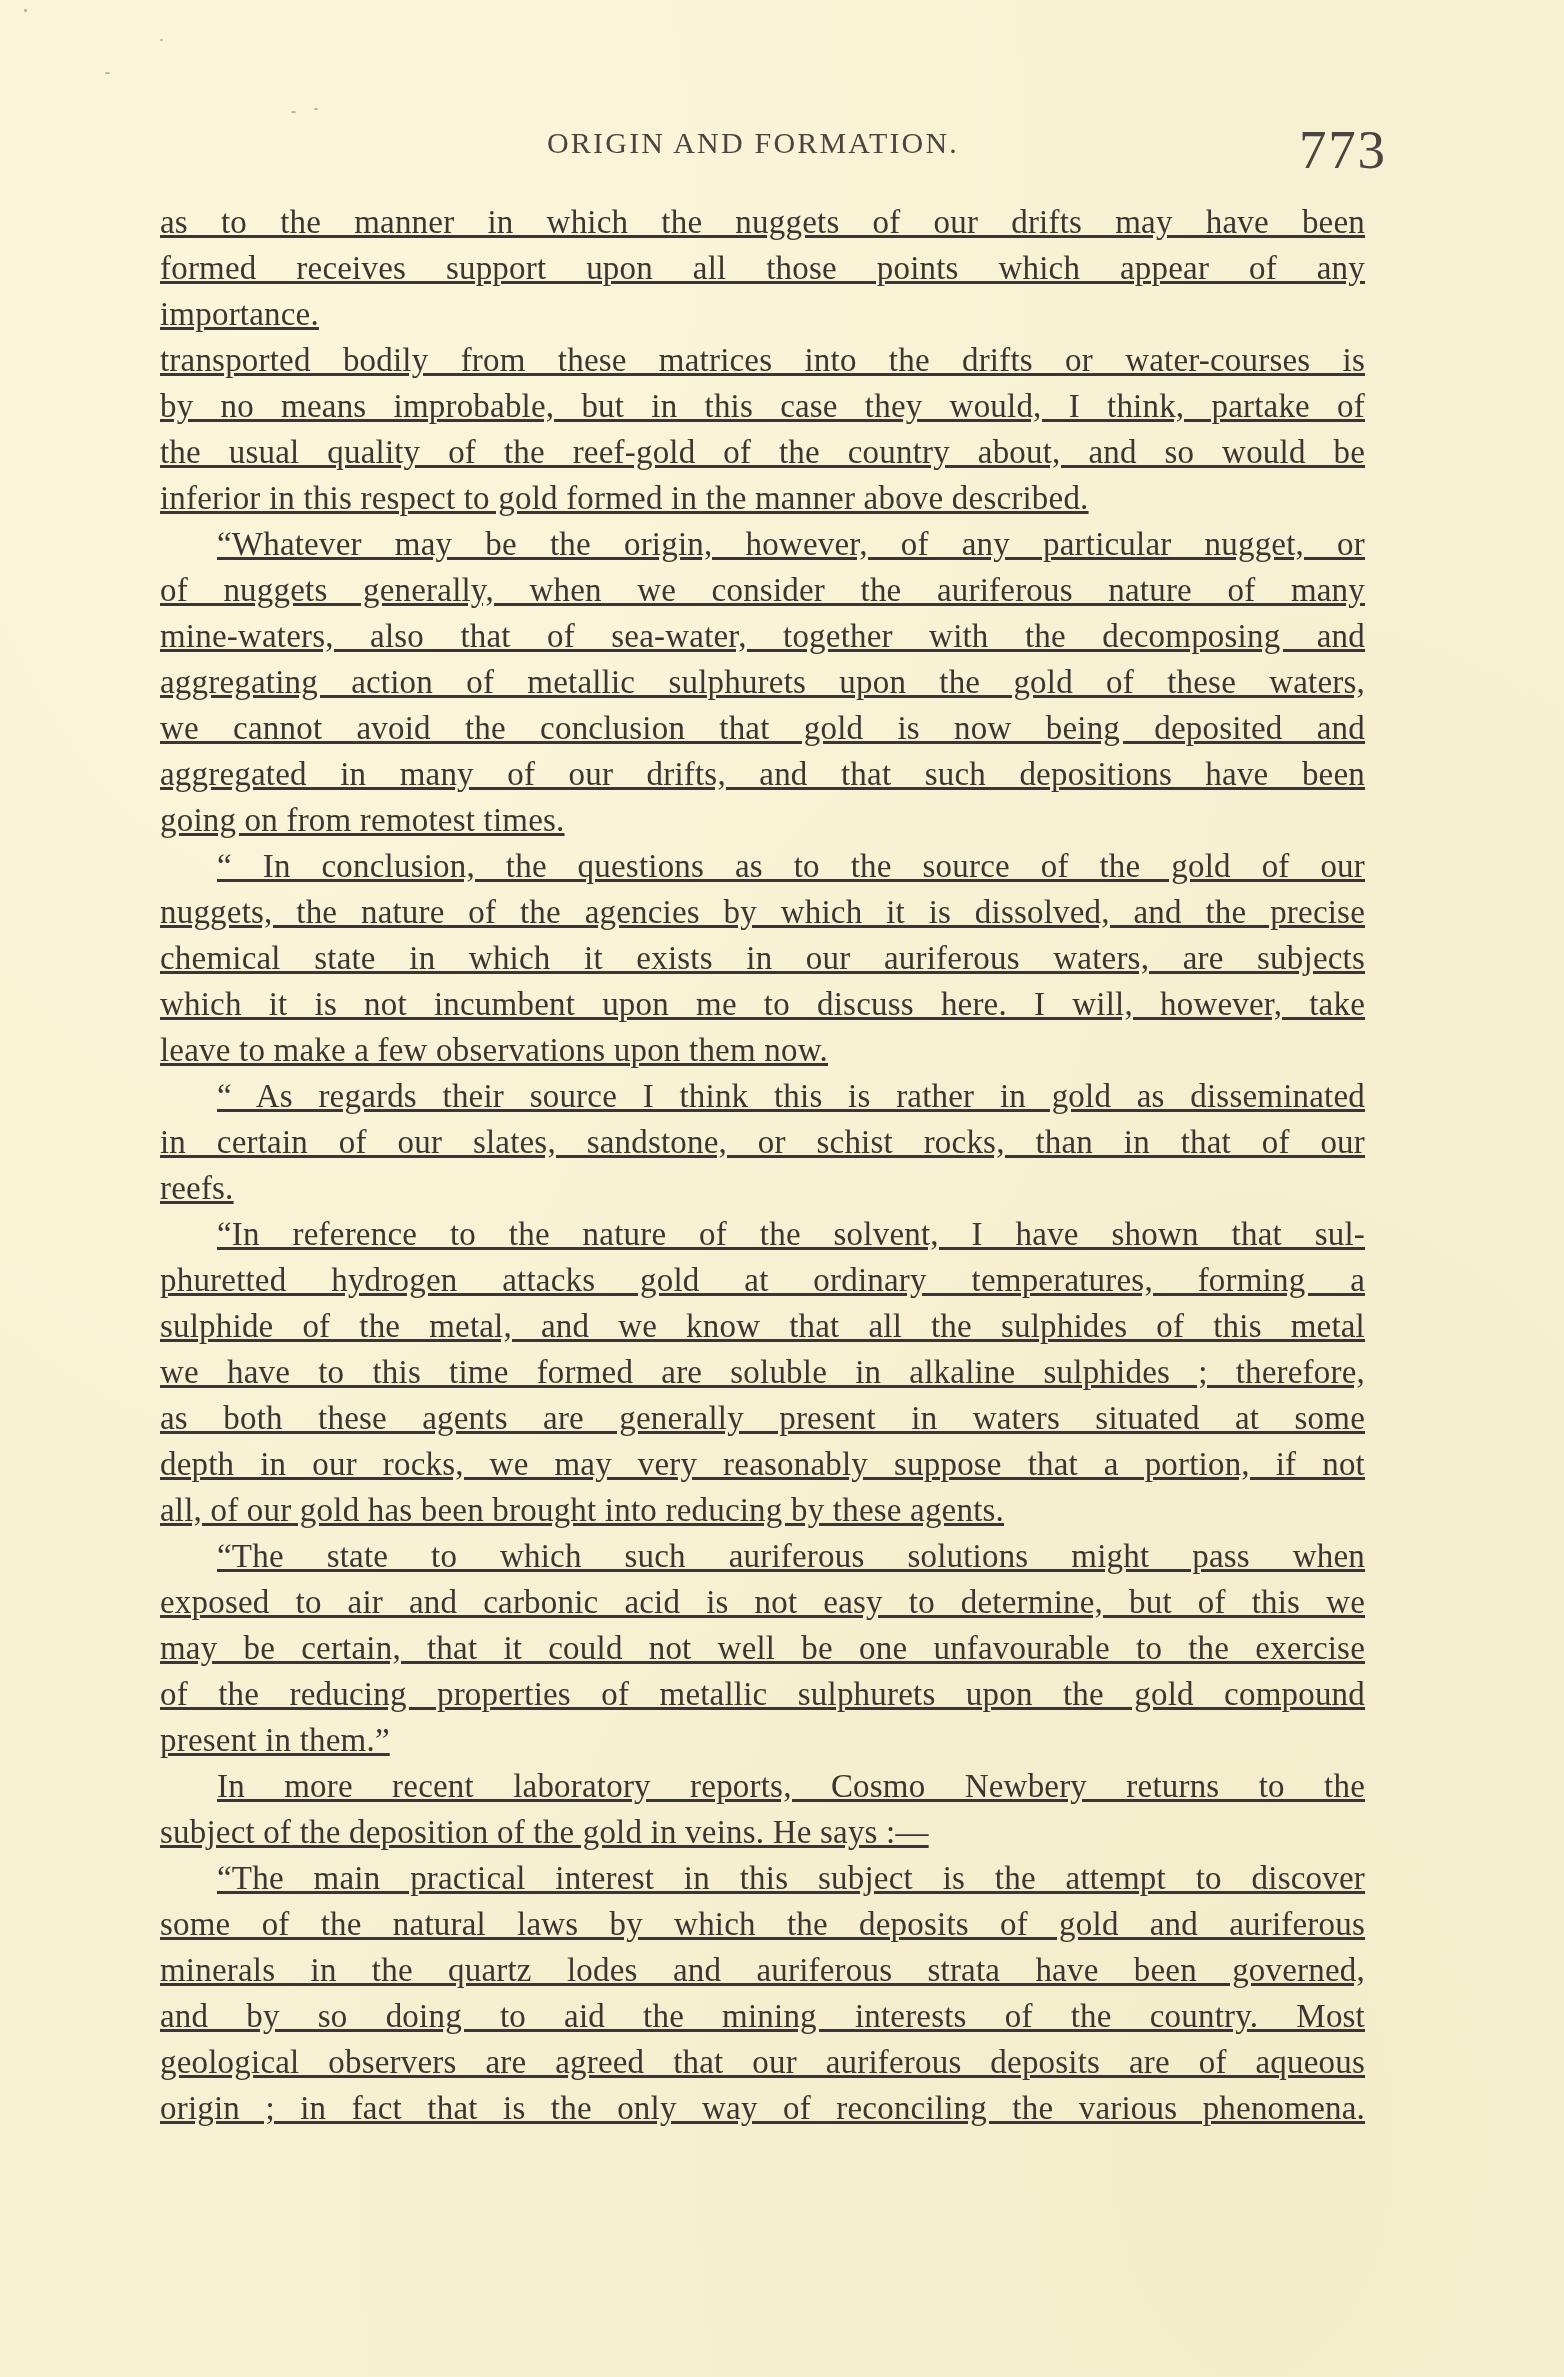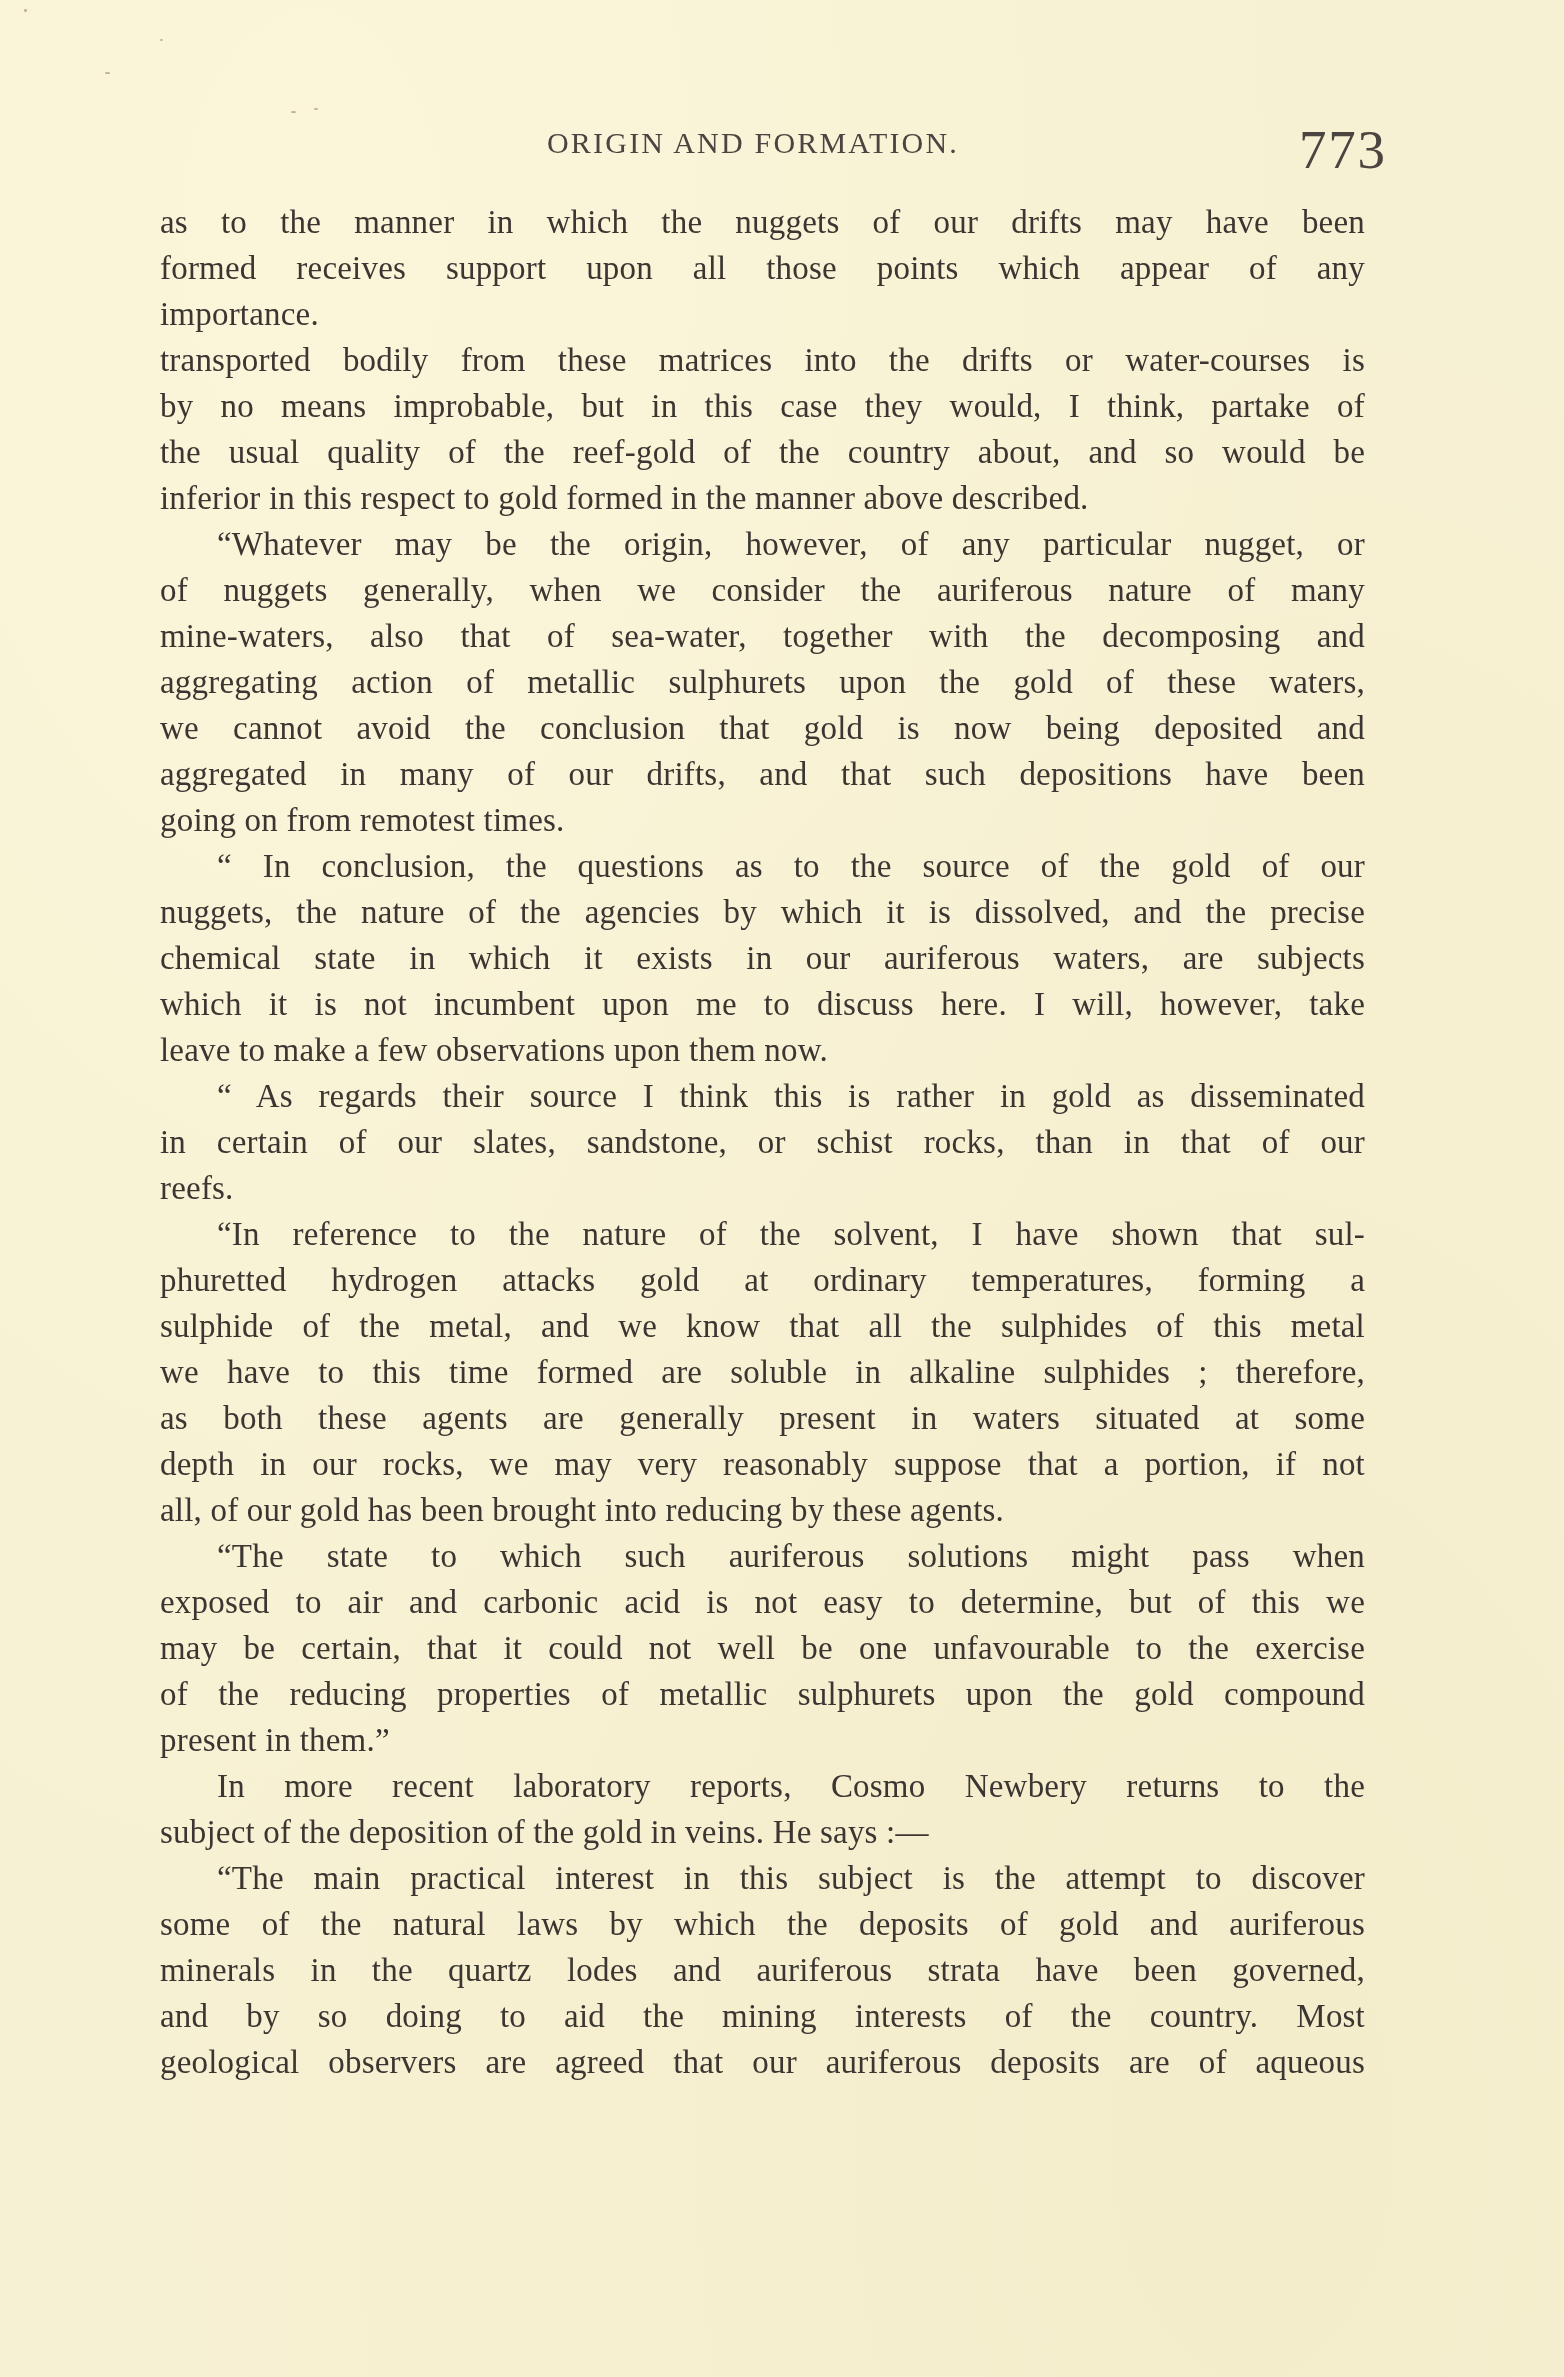--- a/index.html
+++ b/index.html
@@ -47,20 +47,21 @@
       top: -3.6px;
       font-size: 55px;
       letter-spacing: 1.8px;
       color: #4a4540;
     }
     .body-text {
       position: absolute;
       left: 160px;
       top: 199px;
       width: 1205px;
+      text-decoration: underline;
     }
     .line {
       height: 46px;
       line-height: 46px;
       font-size: 33px;
       white-space: nowrap;
       text-align: justify;
       text-align-last: justify;
       letter-spacing: 0.2px;
     }
@@ -151,20 +152,21 @@
       <div class="line indent-noquote">In more recent laboratory reports, Cosmo Newbery returns to the</div>
       <div class="line last">subject of the deposition of the gold in veins.  He says :—</div>
     </div>
 
     <div class="paragraph">
       <div class="line indent">“The main practical interest in this subject is the attempt to discover</div>
       <div class="line">some of the natural laws by which the deposits of gold and auriferous</div>
       <div class="line">minerals in the quartz lodes and auriferous strata have been governed,</div>
       <div class="line">and by so doing to aid the mining interests of the country.  Most</div>
       <div class="line">geological observers are agreed that our auriferous deposits are of aqueous</div>
+      <div class="line">origin ; in fact that is the only way of reconciling the various phenomena.</div>
     </div>
 
   </div>
 
   <span class="speck" style="left:24px;top:9px;width:2.7px;height:2.7px;"></span>
   <span class="speck" style="left:105px;top:72px;width:5.4px;height:1.8px;"></span>
   <span class="speck" style="left:160px;top:39px;width:2.7px;height:1.8px;"></span>
   <span class="speck" style="left:291px;top:111px;width:5.4px;height:1.8px;"></span>
   <span class="speck" style="left:314px;top:108px;width:3.6px;height:1.8px;"></span>
   <span class="speck" style="left:896px;top:500px;width:3.6px;height:3.6px;"></span>

